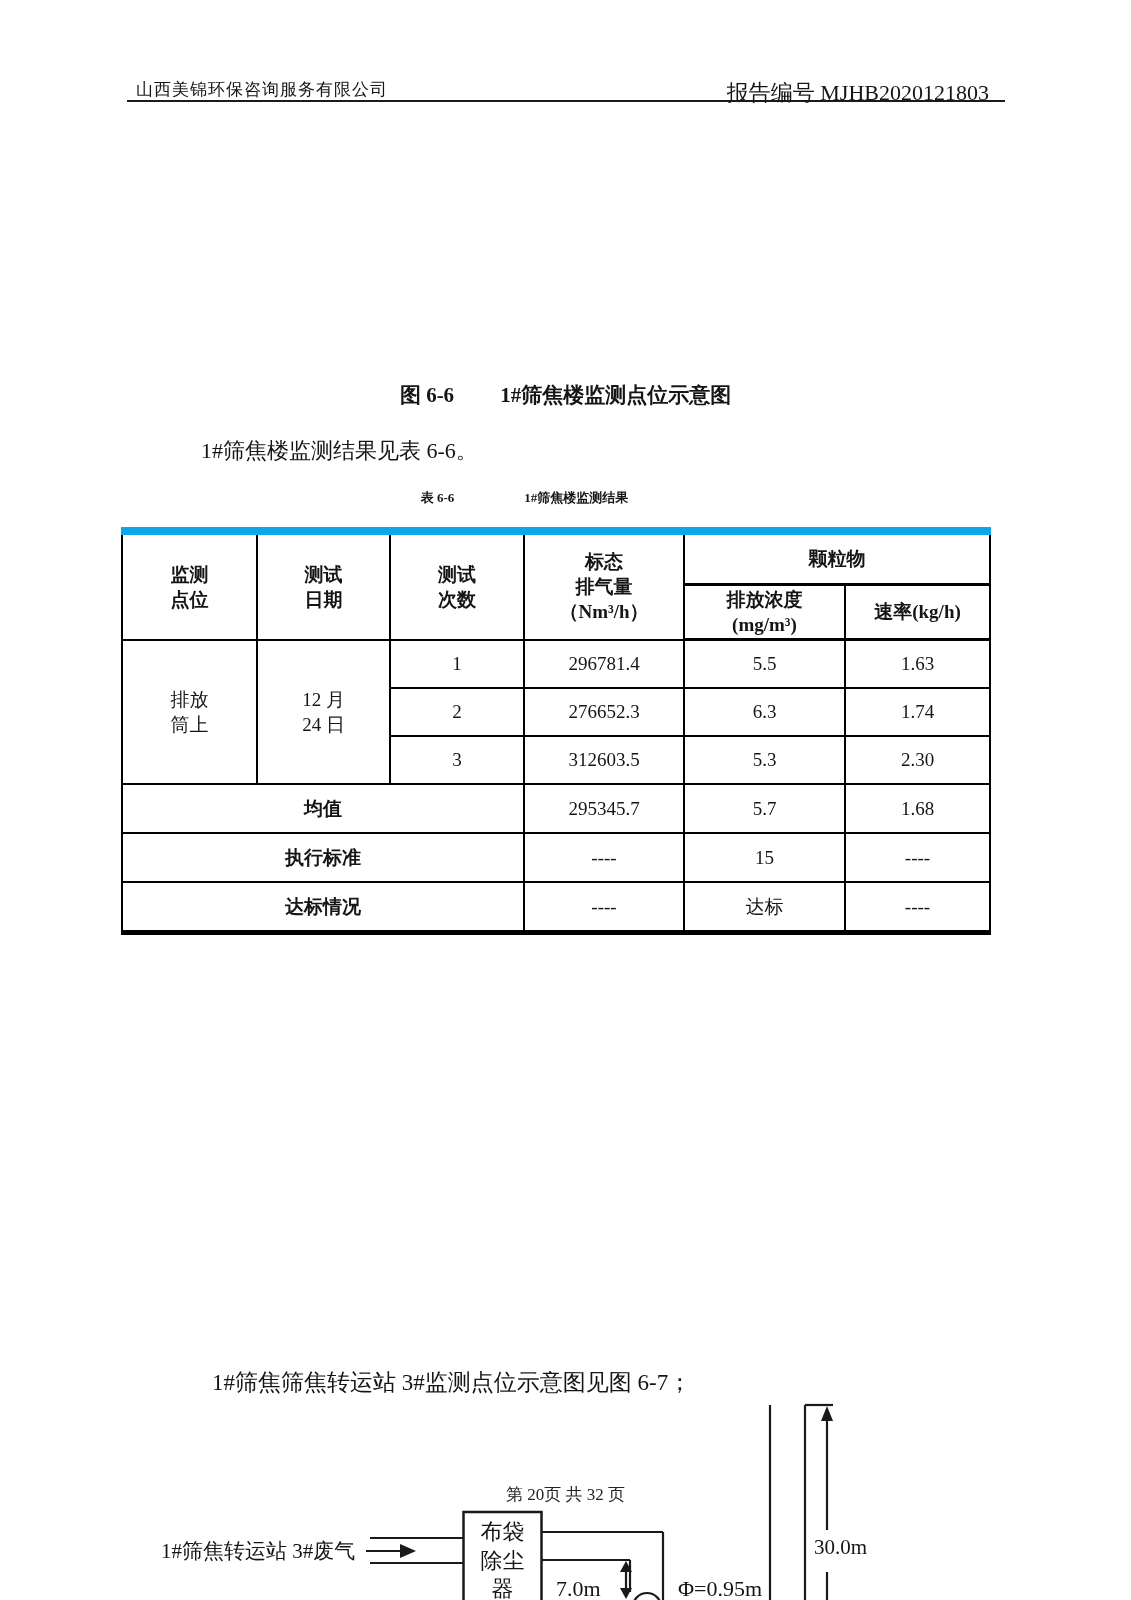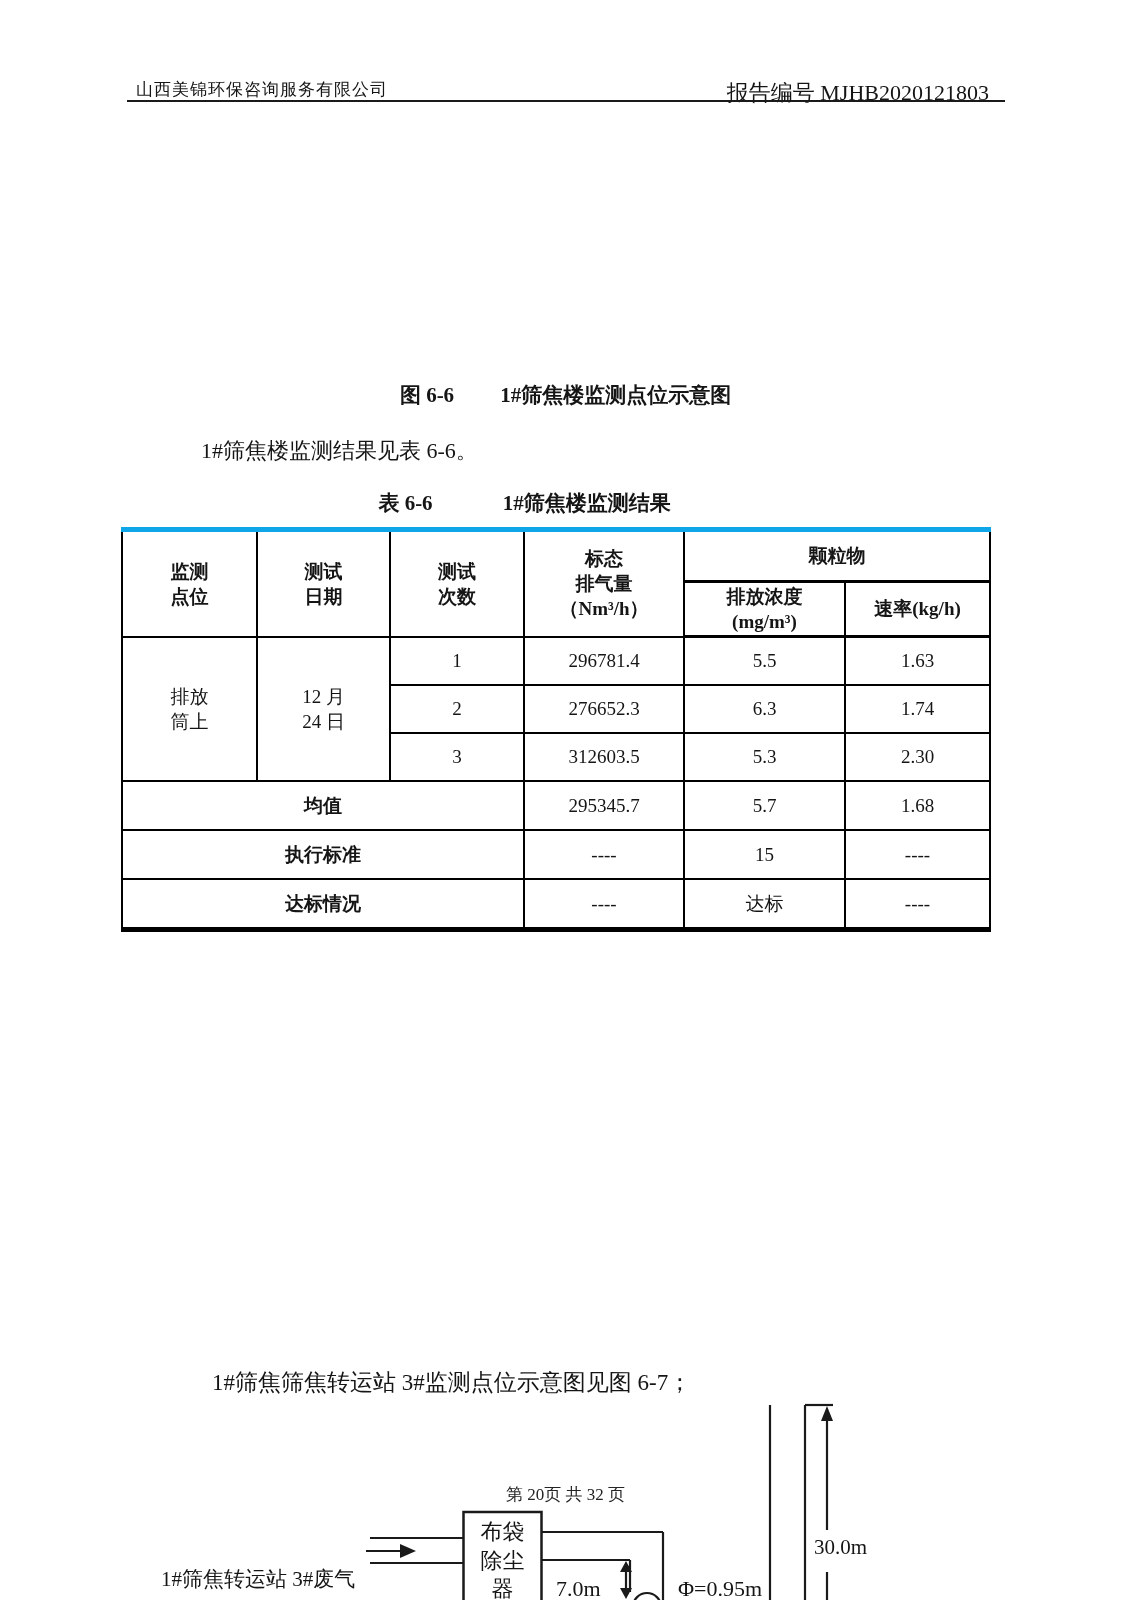--- a/index.html
+++ b/index.html
@@ -14,45 +14,45 @@
   .abs{position:absolute;text-align:center;}
   .pre{white-space:pre-line;}
   
   .hdr-left{left:136px;top:78px;font-size:17px;letter-spacing:1px;}
   .hdr-right{right:142px;top:78px;font-size:22px;}
   .hdr-rule{left:127px;top:100px;width:878px;height:2px;background:#1a1a1a;}
   
   .fig-caption{left:0;top:381px;width:1131px;text-align:center;font-size:21px;font-weight:bold;}
   .fig-caption .cap-label{margin-right:46px;margin-top:24px;}
   .para1{left:201px;top:436px;font-size:22px;}
-  .tbl-caption{left:0;top:489px;width:1049px;font-size:21px;font-weight:bold;}
+  .tbl-caption{left:0;top:489px;width:1049px;font-size:13px;font-weight:bold;}
   .tbl-caption .cap-label{margin-right:70px;}
   
   .mon-table{
     position:absolute;left:121px;top:527px;
     border-collapse:collapse;table-layout:fixed;width:868px;
     font-size:19px;text-align:center;
-    border-top:5px solid #0ea5e9;border-bottom:5px solid #000;
+    border-top:8px solid #0ea5e9;border-bottom:5px solid #000;
   }
   .mon-table td{border:2px solid #000;padding:0;vertical-align:middle;line-height:1.32;}
   .mon-table .hd{font-weight:bold;}
   .mon-table tr.h1 td{height:48px;}
   .mon-table tr.h2 td{height:52px;}
   .mon-table tr.h2 td, .mon-table tr.h1 td.span2{border-bottom:3px solid #000;}
   .mon-table tr.r td{height:46px;}
   .mon-table tr.s td{height:47px;}
   
   .section-h{left:137px;top:1329px;font-size:24px;}
   .section-h .sec-num{margin-right:26px;}
   .para2{left:212px;top:1367px;font-size:23px;}
   
   .footer{left:0;top:1483px;width:1131px;text-align:center;font-size:17px;color:#242424;}
   
   .diag-label{font-size:21px;}
-  .inlet-label{left:161px;top:1537px;margin-top:28px;}
+  .inlet-label{left:161px;top:1537px;}
   .box-label{left:463px;top:1518px;width:79px;text-align:center;font-size:22px;line-height:1.3;}
   .dim-7m{left:556px;top:1576px;font-size:22px;}
   .dim-phi{left:678px;top:1576px;font-size:22px;}
   .dim-30m{left:814px;top:1535px;}
   .diagram-svg{position:absolute;left:0;top:1400px;}
 </style>
 </head>
 <body>
 
 <div class="page">

